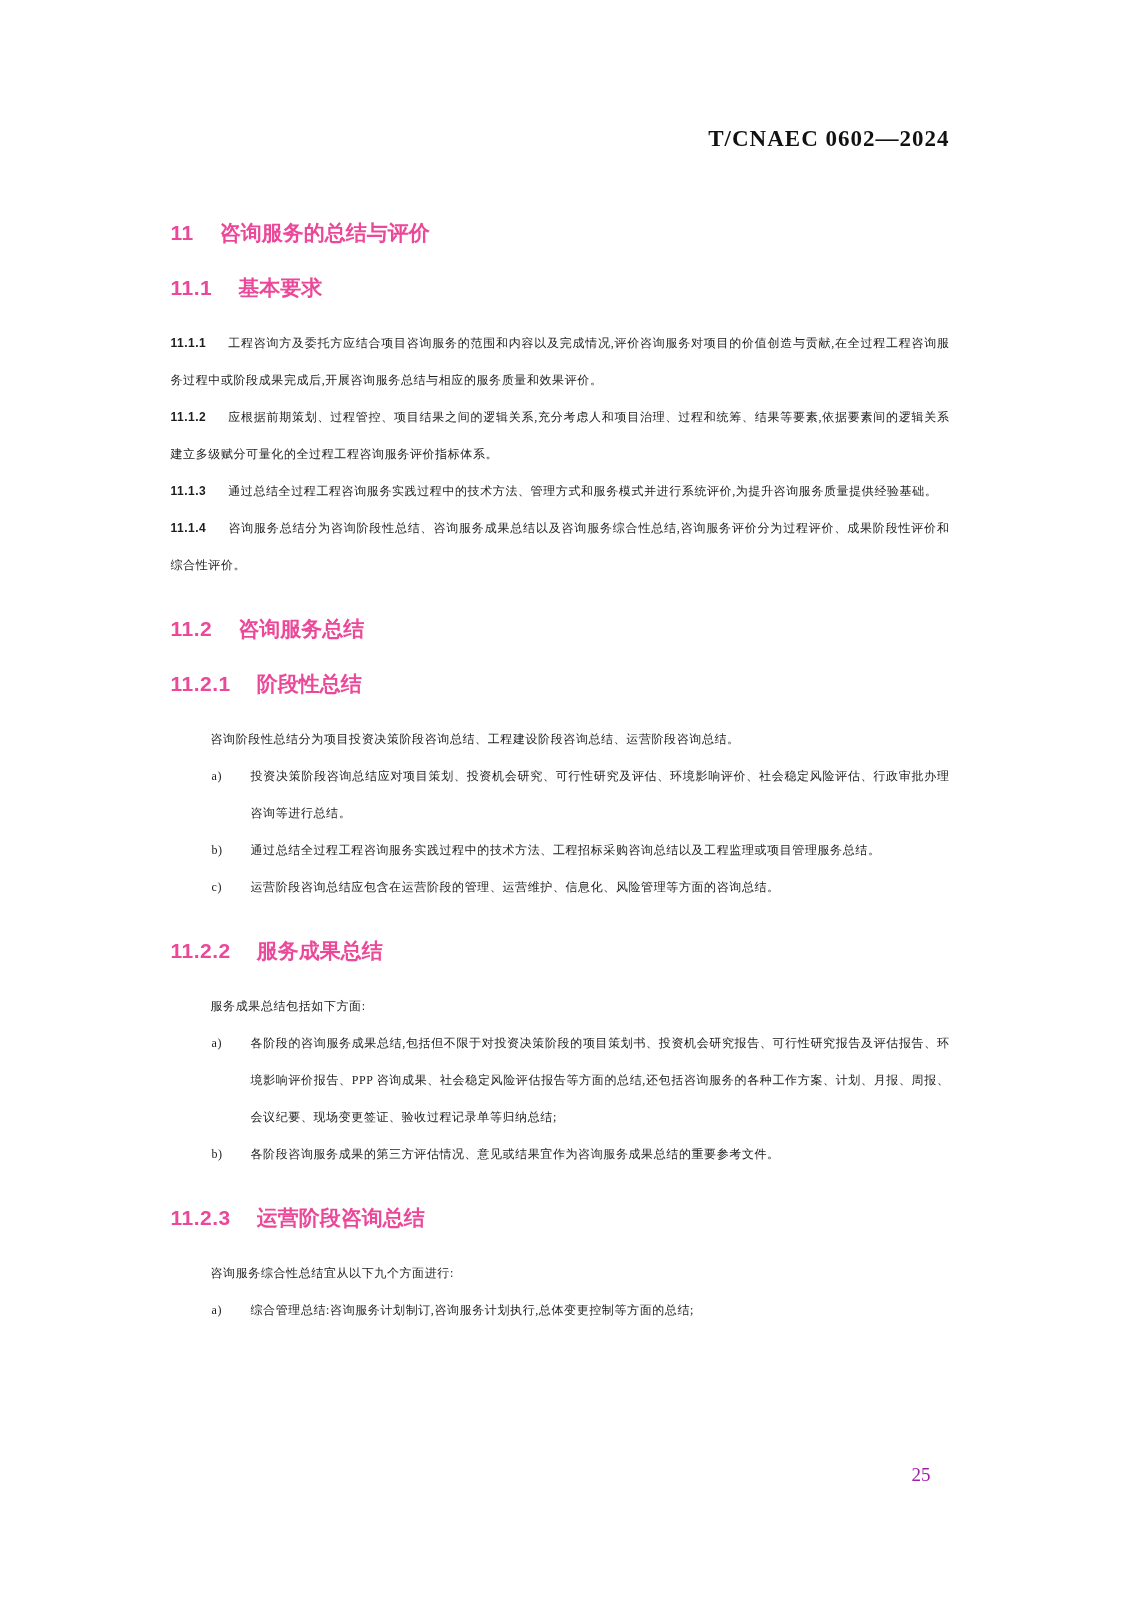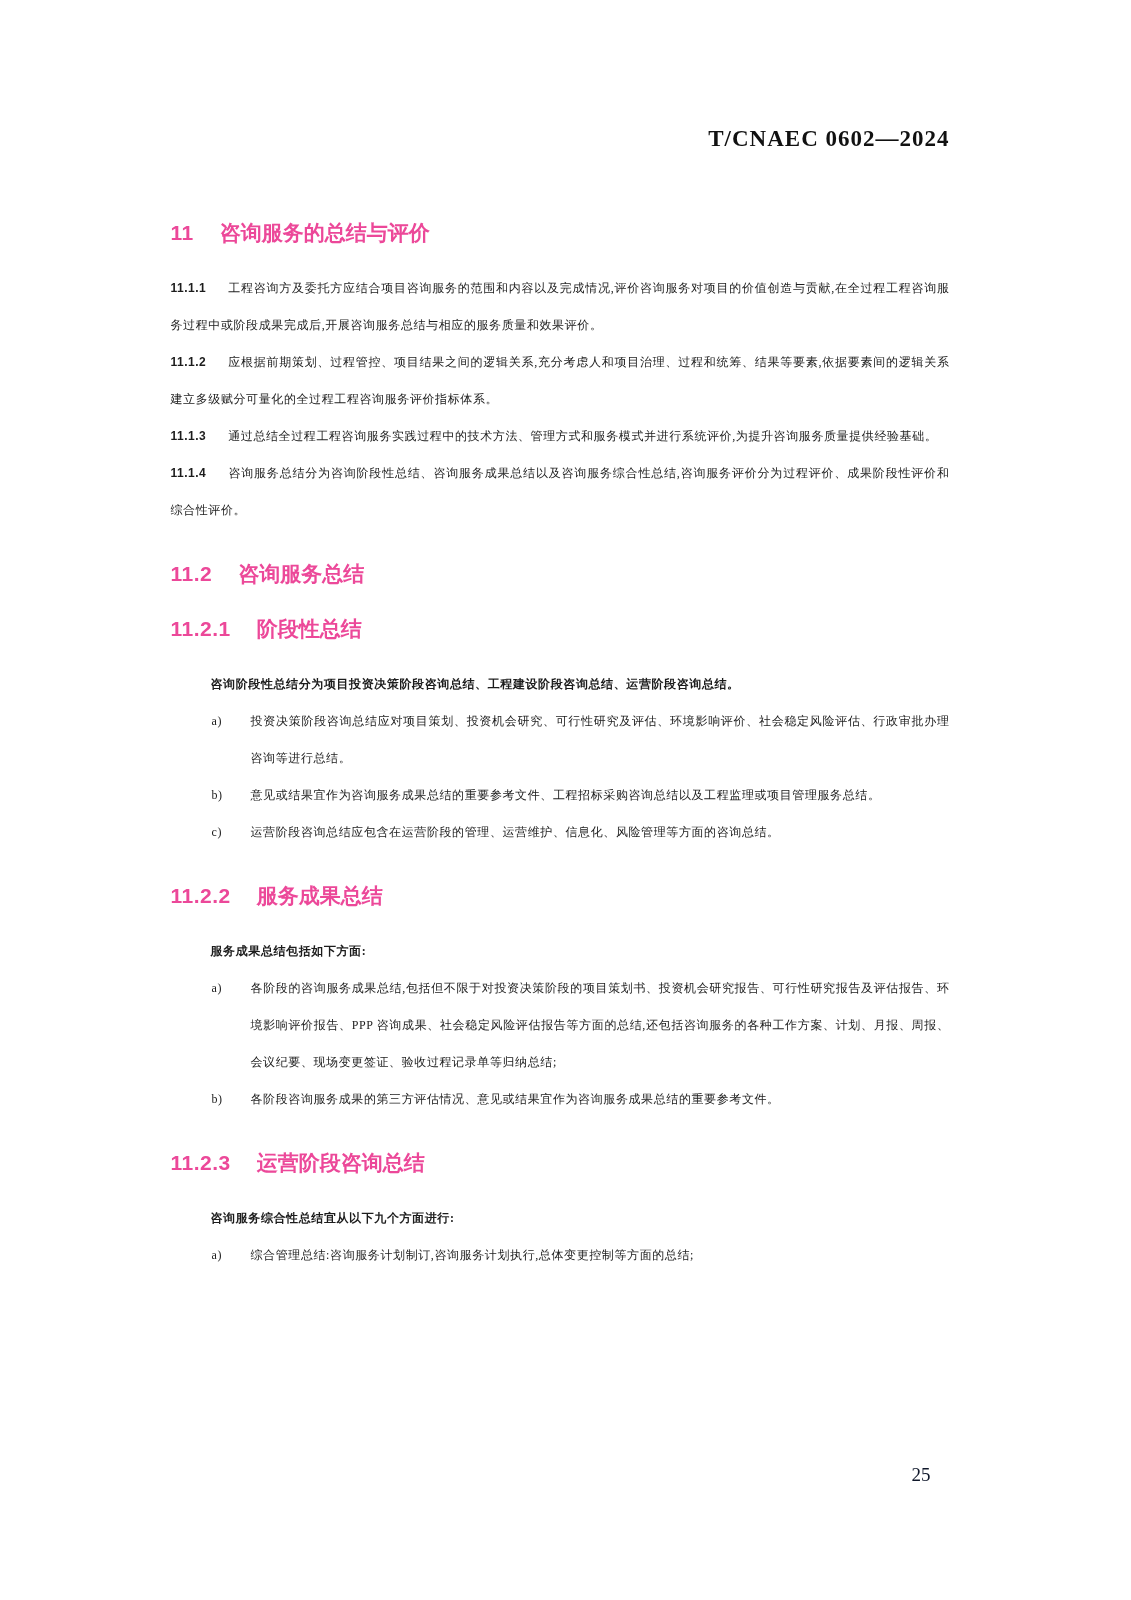--- a/index.html
+++ b/index.html
@@ -60,70 +60,71 @@
     letter-spacing: 0.6px;
     color: #1c1c1c;
   }
   .cnum {
     font-family: "Liberation Sans", "DejaVu Sans", sans-serif;
     font-weight: 600;
     display: inline-block;
     margin-right: 22px;
     letter-spacing: 0.5px;
   }
-  .intro { text-indent: 40px; font-weight: bold; }
+  .intro { text-indent: 40px; }
   .li {
     padding-left: 80px;
     text-indent: -80px;
   }
   .li-label {
     display: inline-block;
     width: 80px;
     padding-left: 41px;
     box-sizing: border-box;
     text-indent: 0;
     font-family: "Liberation Serif", "DejaVu Serif", serif;
   }
   
   .doc-footer {
     position: absolute;
     top: 1464px;
     right: 160px;
     font-size: 19px;
-    color: #0f172a;
+    color: #a21caf;
     font-family: "Liberation Serif", "DejaVu Serif", serif;
   }
 </style>
 </head>
 <body>
 
 <div class="page">
 
   <div class="doc-header">
     <span class="doc-code">T/CNAEC 0602—2024</span>
   </div>
 
   <h1 class="h-sec h-lvl1"><span class="hnum">11</span><span>咨询服务的总结与评价</span></h1>
 
+  <h2 class="h-sec h-lvl2"><span class="hnum">11.1</span><span>基本要求</span></h2>
 
   <div class="body-block">
     <p class="clause"><span class="cnum">11.1.1</span><span>工程咨询方及委托方应结合项目咨询服务的范围和内容以及完成情况,评价咨询服务对项目的价值创造与贡献,在全过程工程咨询服务过程中或阶段成果完成后,开展咨询服务总结与相应的服务质量和效果评价。</span></p>
     <p class="clause"><span class="cnum">11.1.2</span><span>应根据前期策划、过程管控、项目结果之间的逻辑关系,充分考虑人和项目治理、过程和统筹、结果等要素,依据要素间的逻辑关系建立多级赋分可量化的全过程工程咨询服务评价指标体系。</span></p>
     <p class="clause"><span class="cnum">11.1.3</span><span>通过总结全过程工程咨询服务实践过程中的技术方法、管理方式和服务模式并进行系统评价,为提升咨询服务质量提供经验基础。</span></p>
     <p class="clause"><span class="cnum">11.1.4</span><span>咨询服务总结分为咨询阶段性总结、咨询服务成果总结以及咨询服务综合性总结,咨询服务评价分为过程评价、成果阶段性评价和综合性评价。</span></p>
   </div>
 
   <h2 class="h-sec h-gap"><span class="hnum">11.2</span><span>咨询服务总结</span></h2>
 
   <h3 class="h-sec h-lvl2"><span class="hnum">11.2.1</span><span>阶段性总结</span></h3>
 
   <div class="body-block">
     <p class="intro">咨询阶段性总结分为项目投资决策阶段咨询总结、工程建设阶段咨询总结、运营阶段咨询总结。</p>
     <p class="li"><span class="li-label">a)</span><span>投资决策阶段咨询总结应对项目策划、投资机会研究、可行性研究及评估、环境影响评价、社会稳定风险评估、行政审批办理咨询等进行总结。</span></p>
-    <p class="li"><span class="li-label">b)</span><span>意见或结果宜作为咨询服务成果总结的重要参考文件、工程招标采购咨询总结以及工程监理或项目管理服务总结。</span></p>
+    <p class="li"><span class="li-label">b)</span><span>通过总结全过程工程咨询服务实践过程中的技术方法、工程招标采购咨询总结以及工程监理或项目管理服务总结。</span></p>
     <p class="li"><span class="li-label">c)</span><span>运营阶段咨询总结应包含在运营阶段的管理、运营维护、信息化、风险管理等方面的咨询总结。</span></p>
   </div>
 
   <h3 class="h-sec h-gap"><span class="hnum">11.2.2</span><span>服务成果总结</span></h3>
 
   <div class="body-block">
     <p class="intro">服务成果总结包括如下方面:</p>
     <p class="li"><span class="li-label">a)</span><span>各阶段的咨询服务成果总结,包括但不限于对投资决策阶段的项目策划书、投资机会研究报告、可行性研究报告及评估报告、环境影响评价报告、PPP 咨询成果、社会稳定风险评估报告等方面的总结,还包括咨询服务的各种工作方案、计划、月报、周报、会议纪要、现场变更签证、验收过程记录单等归纳总结;</span></p>
     <p class="li"><span class="li-label">b)</span><span>各阶段咨询服务成果的第三方评估情况、意见或结果宜作为咨询服务成果总结的重要参考文件。</span></p>
   </div>

